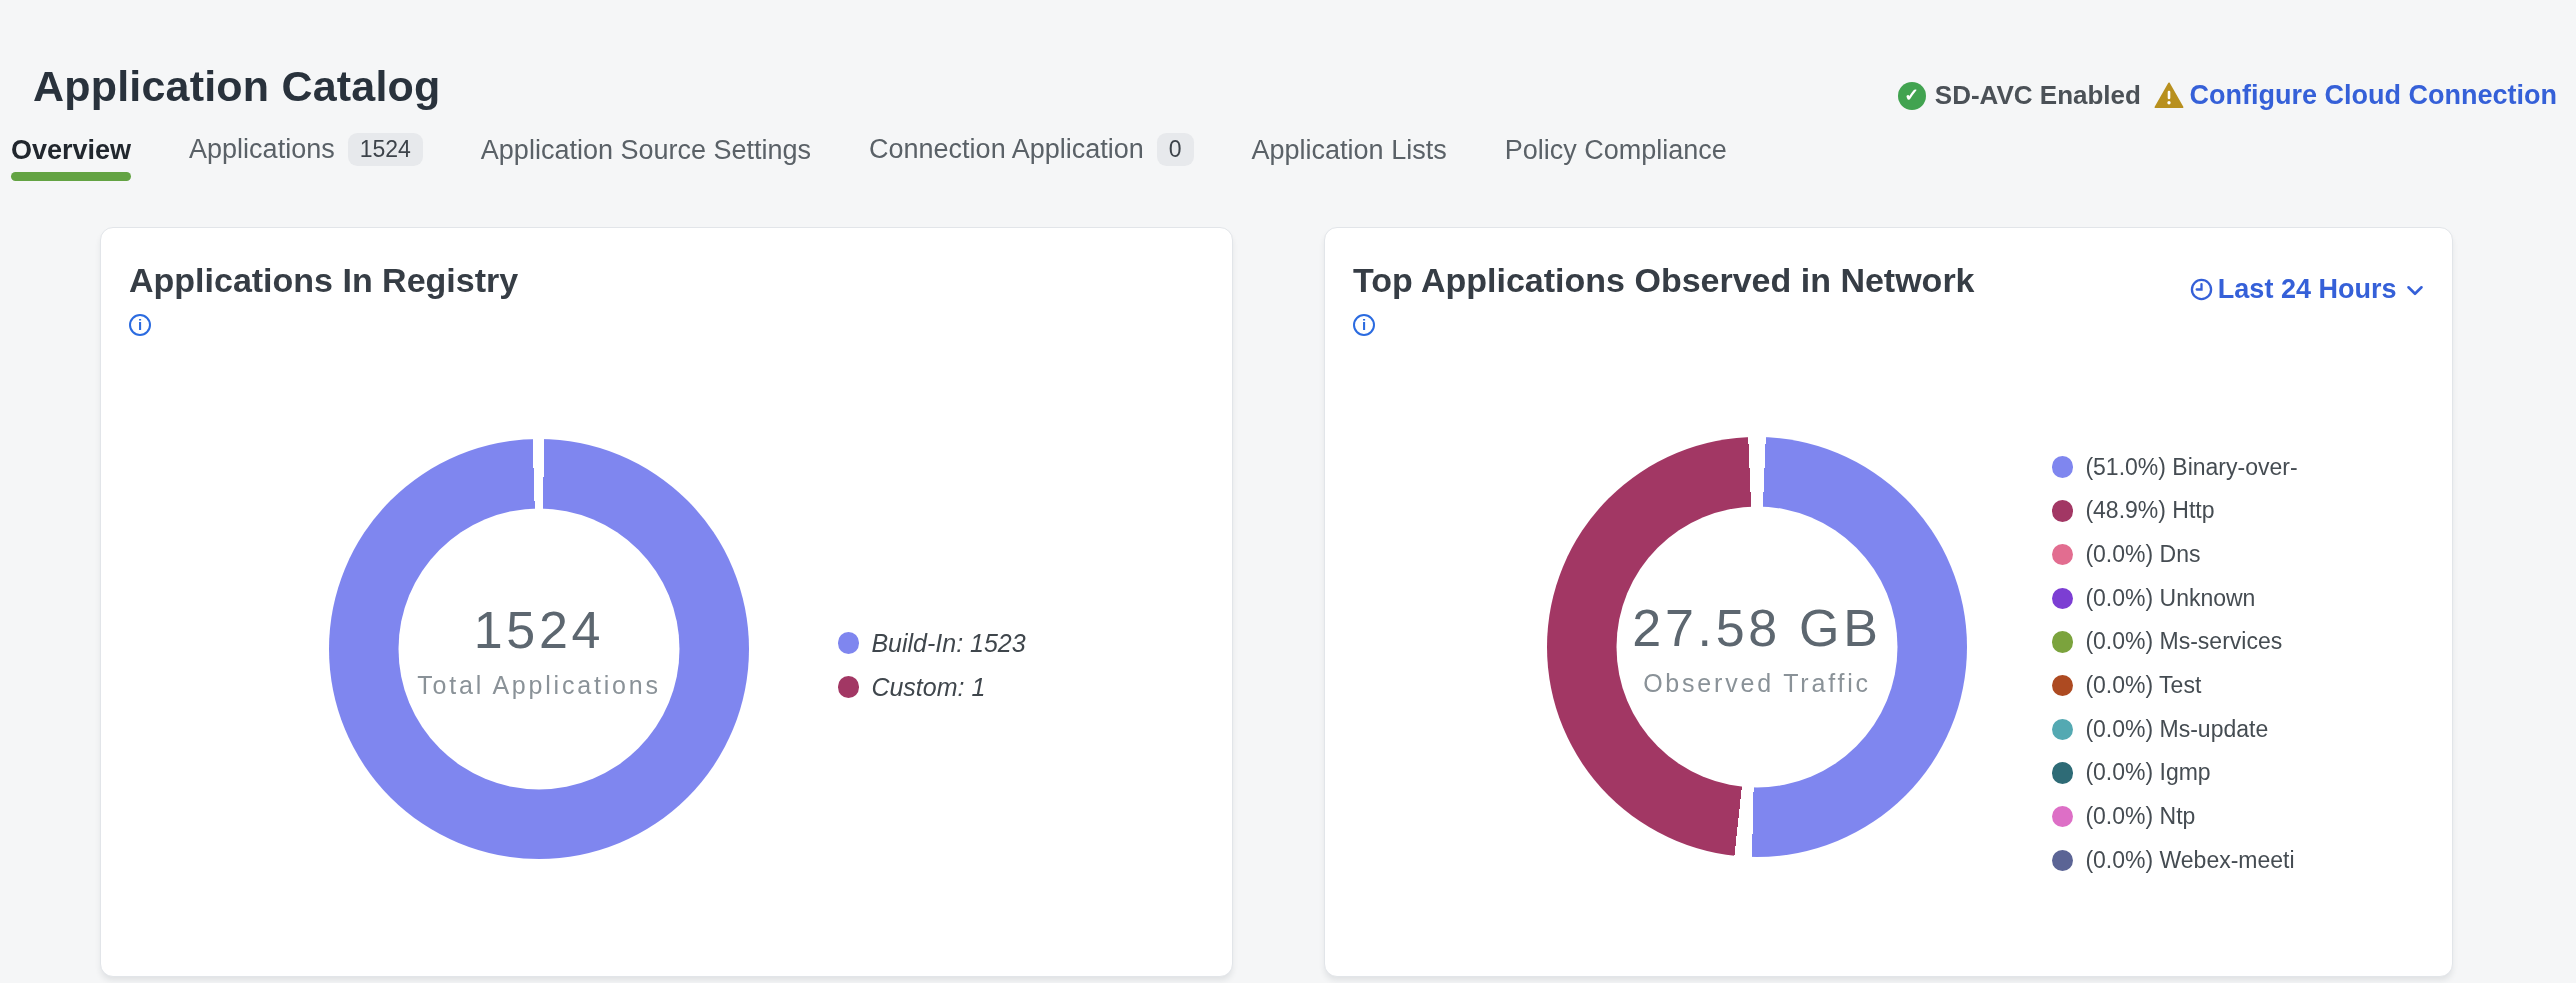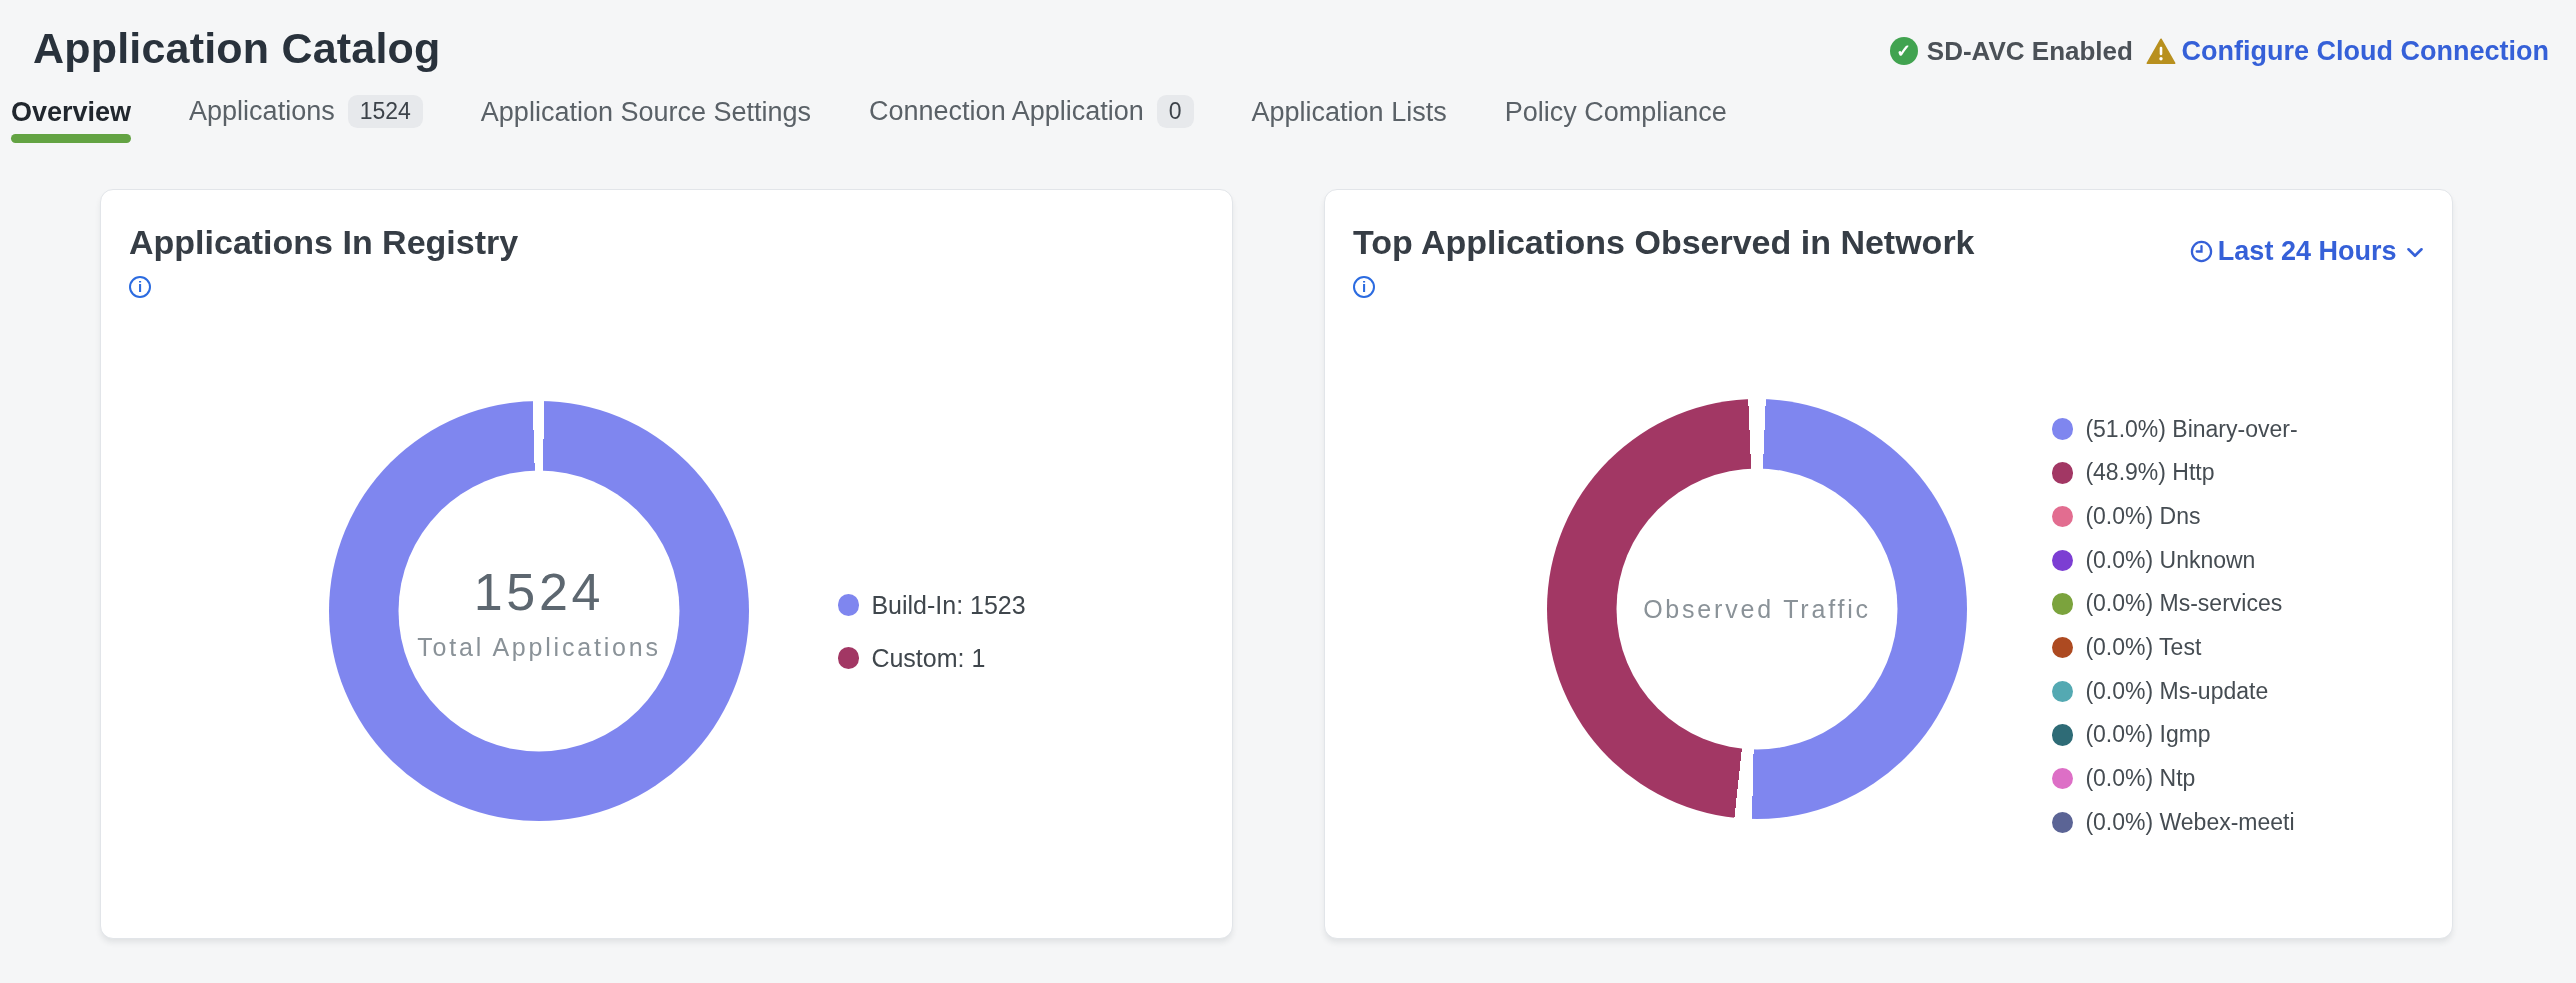--- a/index.html
+++ b/index.html
@@ -6,21 +6,21 @@
   html,body { width: 2576px; height: 984px; }
   body {
     font-family: "Liberation Sans", sans-serif;
     background: #f5f6f7;
     color: #2a323c;
     overflow: hidden;
   }
   .page { position: relative; width: 2576px; height: 984px; }
 
   
-  .header { display: flex; justify-content: space-between; align-items: center; padding: 24px 27px 0 33px; }
+  .header { display: flex; justify-content: space-between; align-items: flex-end; padding: 24px 19px 0 33px; margin-top: 38px; }
   .page-title { font-size: 43px; font-weight: 700; color: #29323c; letter-spacing: 0.2px; }
   .status-row { display: flex; align-items: center; margin-top: 5.6px; }
   .check-icon {
     width: 28px; height: 28px; border-radius: 50%;
     background: #41a350; color: #fff; display: inline-flex; align-items: center; justify-content: center;
     font-size: 17.7px; font-weight: 700; flex: none;
   }
   .status-label { font-size: 26px; font-weight: 700; color: #4b5157; margin: 0 13px 0 9.3px; }
   .warn-icon { display: inline-flex; flex: none; margin-right: 5.6px; }
   .cloud-link { font-size: 27px; font-weight: 700; color: #3560d8; text-decoration: none; cursor: pointer; }
@@ -64,21 +64,21 @@
   .donut-hole {
     position: absolute; left: 50%; top: 50%; width: 281px; height: 281px; transform: translate(-50%,-50%);
     background: #ffffff; border-radius: 50%;
     display: flex; flex-direction: column; align-items: center; justify-content: center; gap: 11px;
   }
   .donut-value { font-size: 52px; color: #5d6770; letter-spacing: 3.7px; }
   .donut-sub   { font-size: 25px; color: #8a9298; letter-spacing: 2.8px; }
 
   
   .legend { position: absolute; display: flex; flex-direction: column; }
-  .legend-registry { left: 737px; top: 401px; gap: 25px; }
+  .legend-registry { left: 737px; top: 401px; gap: 16px; font-style: italic; }
   .legend-topapps  { left: 727px; top: 226px; gap: 17.7px; }
   .legend-row { display: flex; align-items: center; gap: 12px; height: 28px; cursor: pointer; }
   .legend-topapps .legend-row { height: 26px; }
   .legend-dot { width: 21.4px; height: 21.4px; border-radius: 50%; flex: none; }
   .legend-registry .legend-label { font-size: 25px; color: #3f464c; white-space: nowrap; }
   .legend-topapps  .legend-label { font-size: 23px; color: #454c52; white-space: nowrap; }
 </style>
 </head>
 <body>
 
@@ -161,20 +161,21 @@
         </svg>
         <span>Last 24 Hours</span>
         <svg width="26" height="26" viewBox="0 0 24 24" fill="none" stroke="#3560d8" stroke-width="2.4" stroke-linecap="round" stroke-linejoin="round" style="margin-left:1.9px">
           <polyline points="6,9.5 12,15.5 18,9.5"></polyline>
         </svg>
       </div>
 
       <div class="donut-wrap">
         <div class="donut" style="background: conic-gradient(rgb(255, 255, 255) 0deg, rgb(255, 255, 255) 2.4deg, rgb(127, 134, 239) 2.4deg, rgb(127, 134, 239) 181.38deg, rgb(255, 255, 255) 181.38deg, rgb(255, 255, 255) 186.18deg, rgb(162, 55, 100) 186.18deg, rgb(162, 55, 100) 357.6deg, rgb(255, 255, 255) 357.6deg, rgb(255, 255, 255) 360deg);"></div>
         <div class="donut-hole">
+          <div class="donut-value">27.58 GB</div>
           <div class="donut-sub">Observed Traffic</div>
         </div>
       </div>
 
       <div class="legend legend-topapps">
         <div class="legend-row">
           <span class="legend-dot" style="background-color: rgb(127, 134, 239);"></span>
           <span class="legend-label">(51.0%) Binary-over-</span>
         </div>
         <div class="legend-row">

